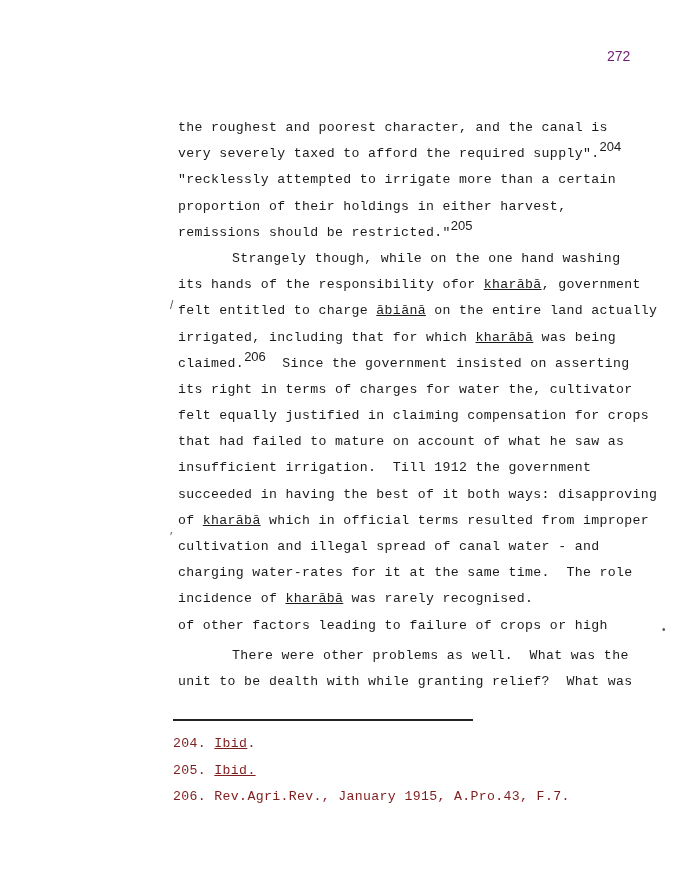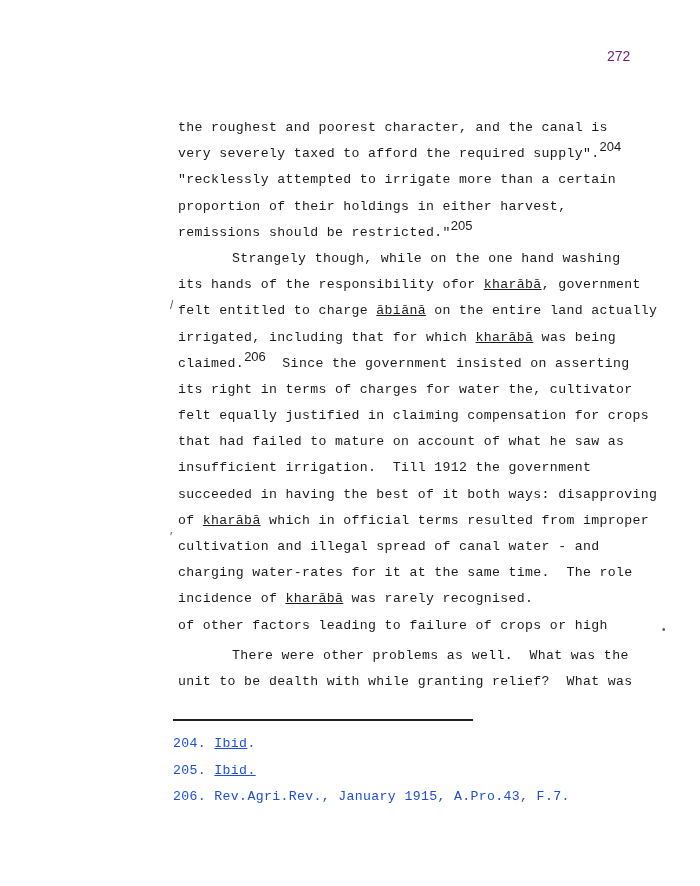--- a/index.html
+++ b/index.html
@@ -15,21 +15,21 @@
     letter-spacing: 0.35px;
   }
   .line { height: 26.2px; line-height: 26.2px; white-space: pre; }
   .indent { padding-left: 54px; }
   .gap { height: 4px; }
   .footnote-rule {
     position: absolute; left: 173px; top: 719px; width: 300px; height: 2px; background: #222;
   }
   .footnotes {
     position: absolute; left: 173px; top: 731px;
-    font-family: "Liberation Mono", monospace; font-size: 13.2px; color: #1d4ed8;
+    font-family: "Liberation Mono", monospace; font-size: 13.2px; color: #7f1d1d;
     letter-spacing: 0.35px;
   }
   .fn { height: 26.5px; line-height: 26.5px; white-space: pre; }
   sup { font-family: "Liberation Sans", sans-serif; font-size: 13px; vertical-align: 6px; line-height: 0; letter-spacing: 0; }
   u { text-decoration: underline; }
   .mark { position: absolute; color: #555; font-family: "Liberation Sans", sans-serif; font-size: 12px; }
 </style>
 </head>
 <body>
 

